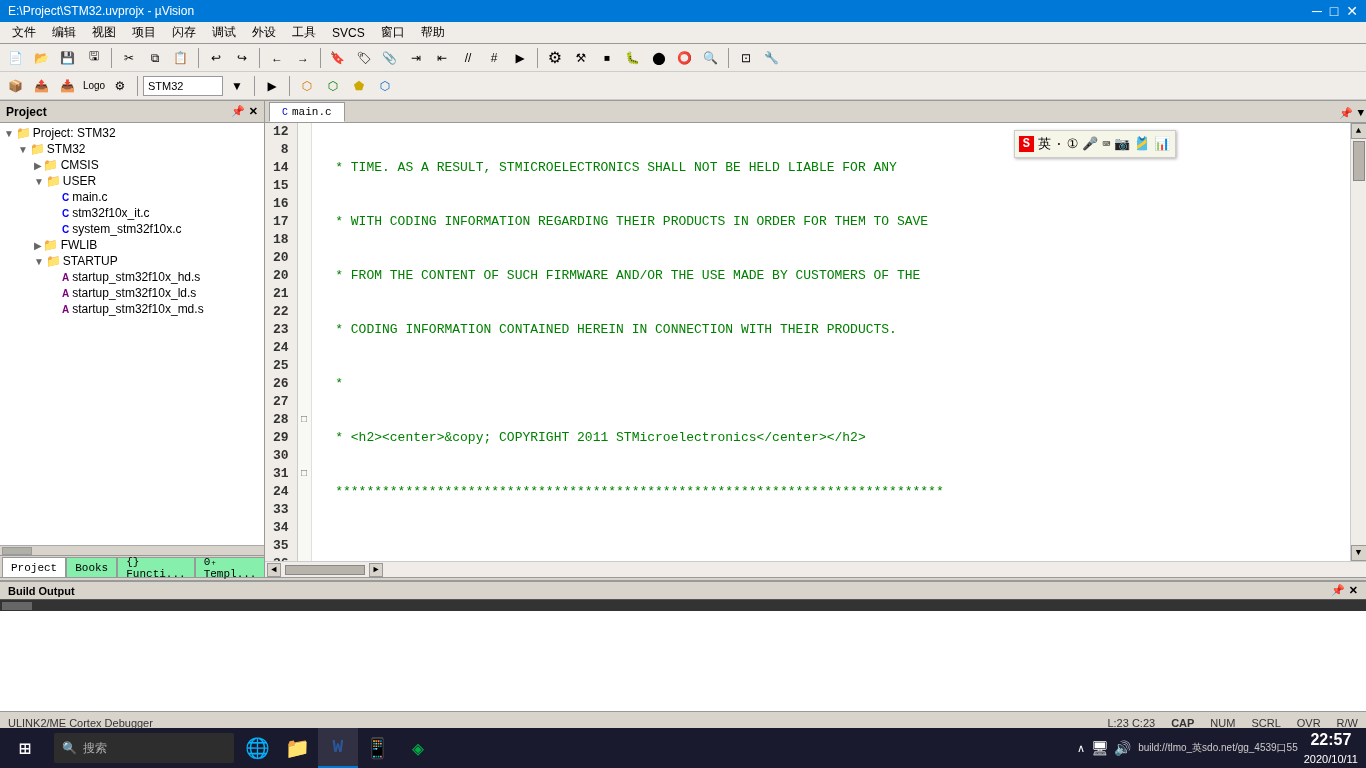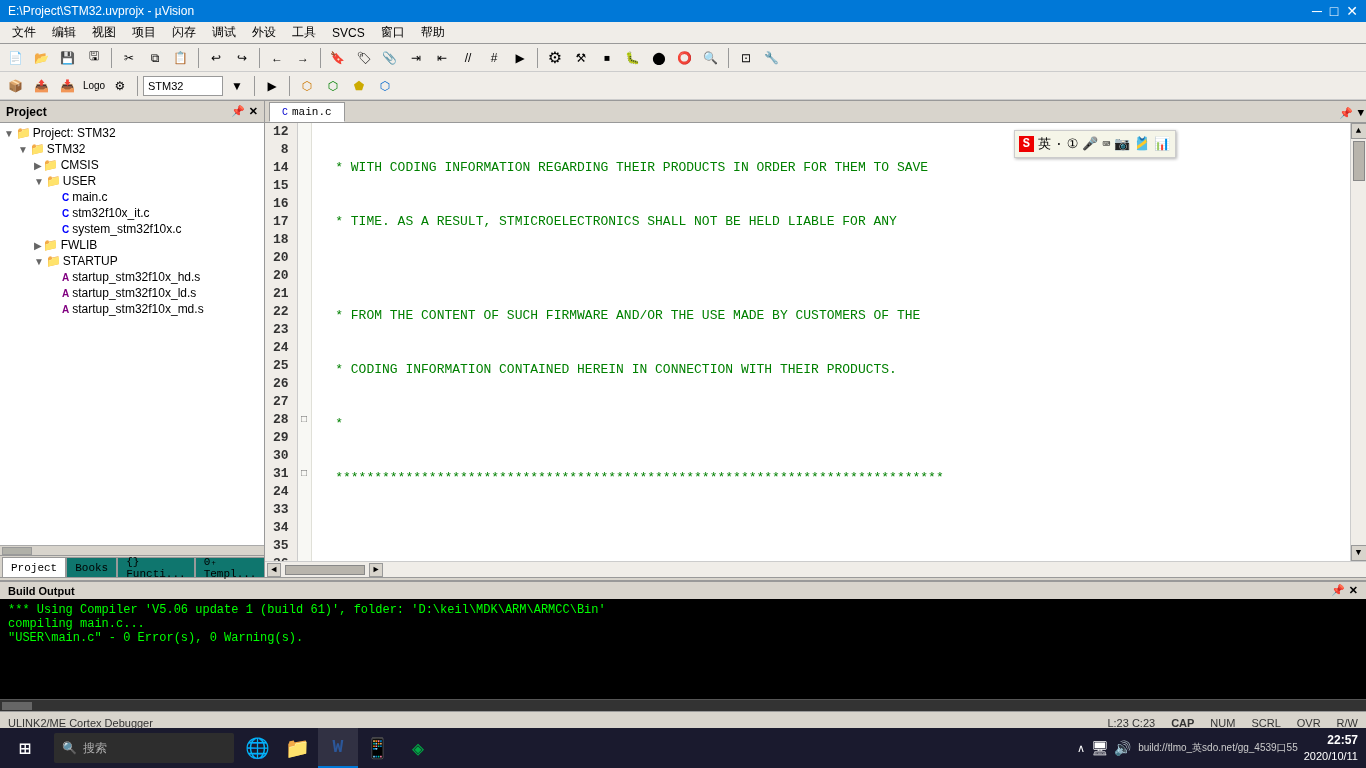--- a/index.html
+++ b/index.html
@@ -224,21 +224,21 @@
     #project-tabs {
       height: 22px;
       background: #d8d4cc;
       display: flex;
       align-items: flex-end;
       padding-left: 2px;
     }
     .proj-tab {
       height: 20px;
       padding: 0 8px;
-      background: #0f766e;
+      background: #86efac;
       border: 1px solid #999;
       border-bottom: none;
       font-size: 11px;
       cursor: pointer;
       display: flex;
       align-items: center;
     }
     .proj-tab.active { background: white; }
 
     
@@ -540,25 +540,26 @@
         <div style="line-height:18px;height:18px;font-size:10px;color:#666;text-align:center;cursor:pointer;">□</div>
         <div style="line-height:18px;height:18px;"></div>
         <div style="line-height:18px;height:18px;"></div>
         <div style="line-height:18px;height:18px;"></div>
         <div style="line-height:18px;height:18px;"></div>
         <div style="line-height:18px;height:18px;"></div>
 
       </div>
 
       <div id="code-content" style="flex:1;padding:0 8px;line-height:18px;font-family:'Courier New',Consolas,monospace;font-size:13px;">
+        <div class="ln" style="line-height:18px;"><span class="cm">  * TIME. AS A RESULT, STMICROELECTRONICS SHALL NOT BE HELD LIABLE FOR ANY</span></div>
         <div class="ln" style="line-height:18px;"><span class="cm">  * WITH CODING INFORMATION REGARDING THEIR PRODUCTS IN ORDER FOR THEM TO SAVE</span></div>
-        <div class="ln" style="line-height:18px;"><span class="cm">  * TIME. AS A RESULT, STMICROELECTRONICS SHALL NOT BE HELD LIABLE FOR ANY</span></div>
-        <div class="ln" style="line-height:18px;margin-top:40px;"><span class="cm">  * FROM THE CONTENT OF SUCH FIRMWARE AND/OR THE USE MADE BY CUSTOMERS OF THE</span></div>
+        <div class="ln" style="line-height:18px;"><span class="cm">  * FROM THE CONTENT OF SUCH FIRMWARE AND/OR THE USE MADE BY CUSTOMERS OF THE</span></div>
         <div class="ln" style="line-height:18px;"><span class="cm">  * CODING INFORMATION CONTAINED HEREIN IN CONNECTION WITH THEIR PRODUCTS.</span></div>
         <div class="ln" style="line-height:18px;"><span class="cm">  *</span></div>
+        <div class="ln" style="line-height:18px;"><span class="cm">  * &lt;h2&gt;&lt;center&gt;&amp;copy; COPYRIGHT 2011 STMicroelectronics&lt;/center&gt;&lt;/h2&gt;</span></div>
         <div class="ln" style="line-height:18px;"><span class="cm">  ******************************************************************************</span></div>
         
         
         
         
         
         
         
         
         
@@ -591,25 +592,20 @@
 
 <div id="panel-divider" style="height:4px;background:#d8d4cc;border-top:1px solid #999;border-bottom:1px solid #999;cursor:ns-resize;"></div>
 
 <div id="bottom-panel" style="height:130px;background:white;display:flex;flex-direction:column;">
   <div id="bottom-title" style="background:#d8d4cc;height:18px;display:flex;align-items:center;padding:0 8px;font-size:11px;font-weight:bold;border-top:1px solid #999;justify-content:space-between;font-family:Arial,sans-serif;">
     <span>Build Output</span>
     <div style="display:flex;gap:4px;">
       <span style="cursor:pointer;font-size:11px;">📌</span>
       <span style="cursor:pointer;font-size:11px;">✕</span>
     </div>
-  </div>
-  <div id="bottom-content" style="flex:1;background:black;color:#00ff00;font-family:'Courier New',monospace;font-size:12px;padding:4px 8px;overflow:auto;">
-    <div>*** Using Compiler 'V5.06 update 1 (build 61)', folder: 'D:\keil\MDK\ARM\ARMCC\Bin'</div>
-    <div>compiling main.c...</div>
-    <div>"USER\main.c" - 0 Error(s), 0 Warning(s).</div>
   </div>
 
   <div style="height:12px;background:#333;border-top:1px solid #555;display:flex;align-items:center;padding:0 2px;">
     <div style="width:30px;height:8px;background:#666;cursor:pointer;"></div>
   </div>
 </div>
 
 <div id="status-bar" style="height:22px;background:#d8d4cc;display:flex;align-items:center;padding:0 8px;font-size:11px;border-top:1px solid #999;font-family:Arial,sans-serif;">
   <div id="status-left" style="flex:1;">
     <span>ULINK2/ME Cortex Debugger</span>
@@ -636,17 +632,17 @@
   <div class="taskbar-item active" style="width:40px;height:40px;display:flex;align-items:center;justify-content:center;cursor:pointer;font-size:18px;border-bottom:2px solid #0078d7;color:#2b579a;font-weight:bold;background:rgba(255,255,255,0.1);">W</div>
   <div class="taskbar-item" style="width:40px;height:40px;display:flex;align-items:center;justify-content:center;cursor:pointer;font-size:20px;">📱</div>
   <div class="taskbar-item" style="width:40px;height:40px;display:flex;align-items:center;justify-content:center;cursor:pointer;font-size:20px;color:#00aa44;">◈</div>
 
   <div id="taskbar-right" style="margin-left:auto;display:flex;align-items:center;padding:0 8px;gap:6px;color:white;font-size:11px;font-family:Arial,sans-serif;">
     <span style="cursor:pointer;">∧</span>
     <span style="cursor:pointer;font-size:14px;">🖥</span>
     <span style="cursor:pointer;font-size:14px;">🔊</span>
     <div style="font-size:10px;color:#ccc;max-width:160px;overflow:hidden;white-space:nowrap;">build://tlmo_英sdo.net/gg_4539口55</div>
     <div id="clock" style="text-align:center;cursor:pointer;">
-      <div style="font-size:12px;font-weight:bold;text-align:right;">22:57</div>
+      <div style="font-size:16px;font-weight:bold;">22:57</div>
       <div style="font-size:11px;">2020/10/11</div>
     </div>
   </div>
 </div>
 
 </body></html>

